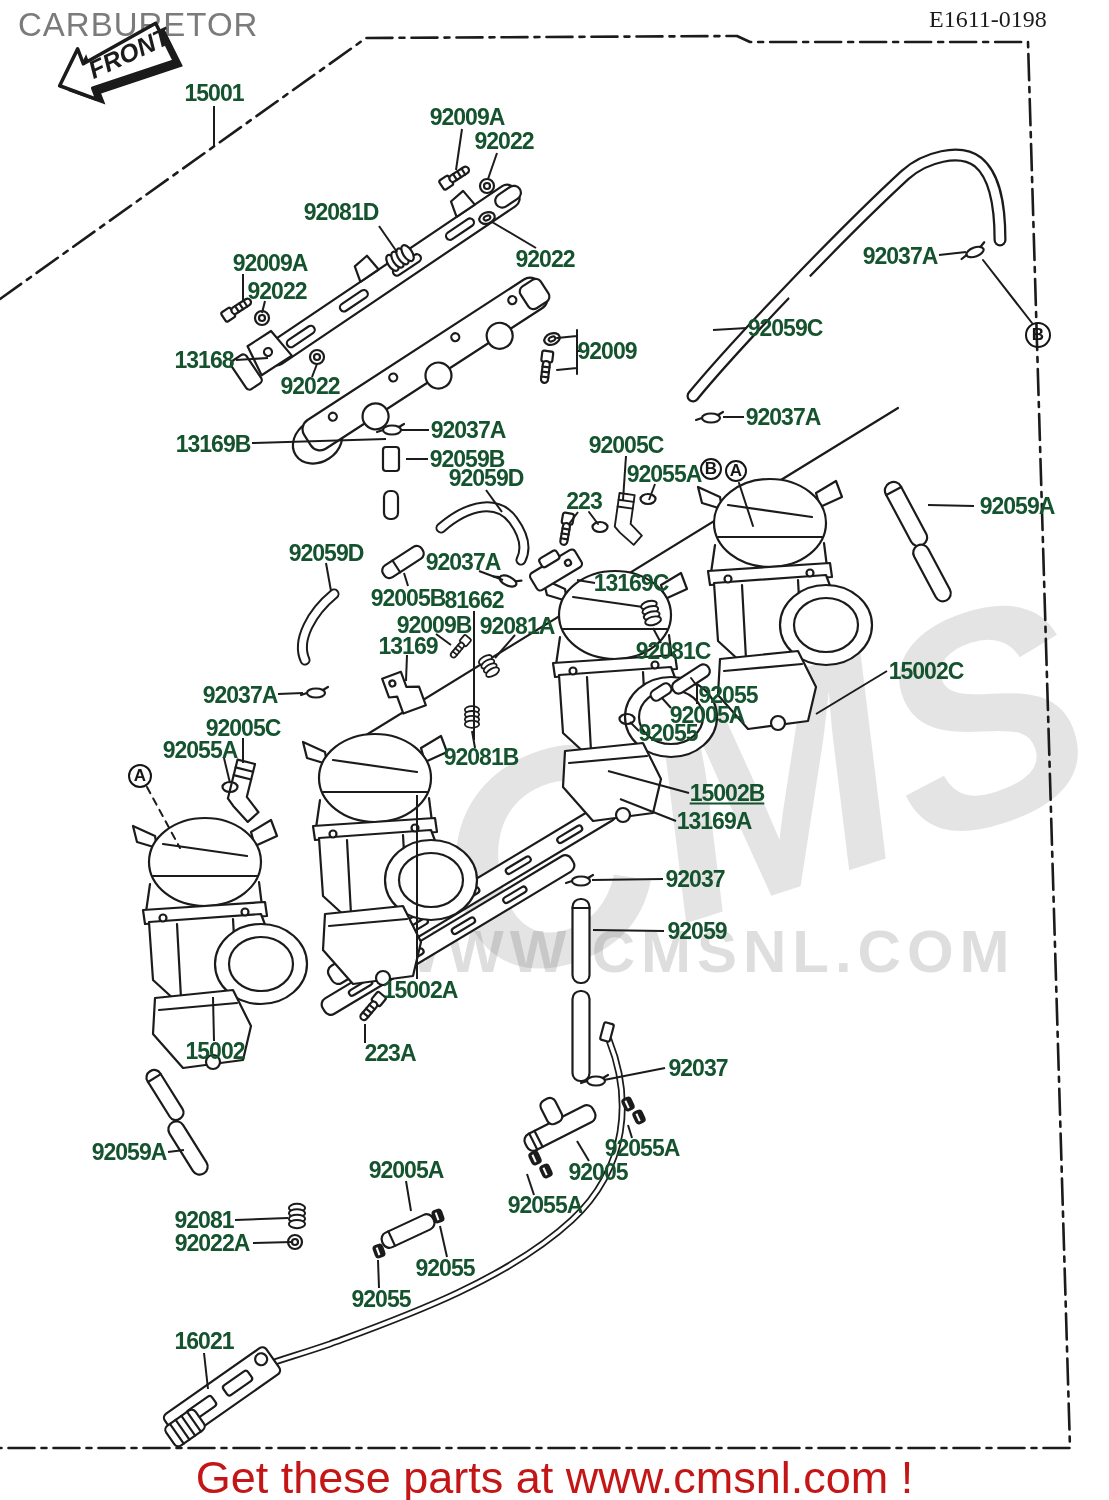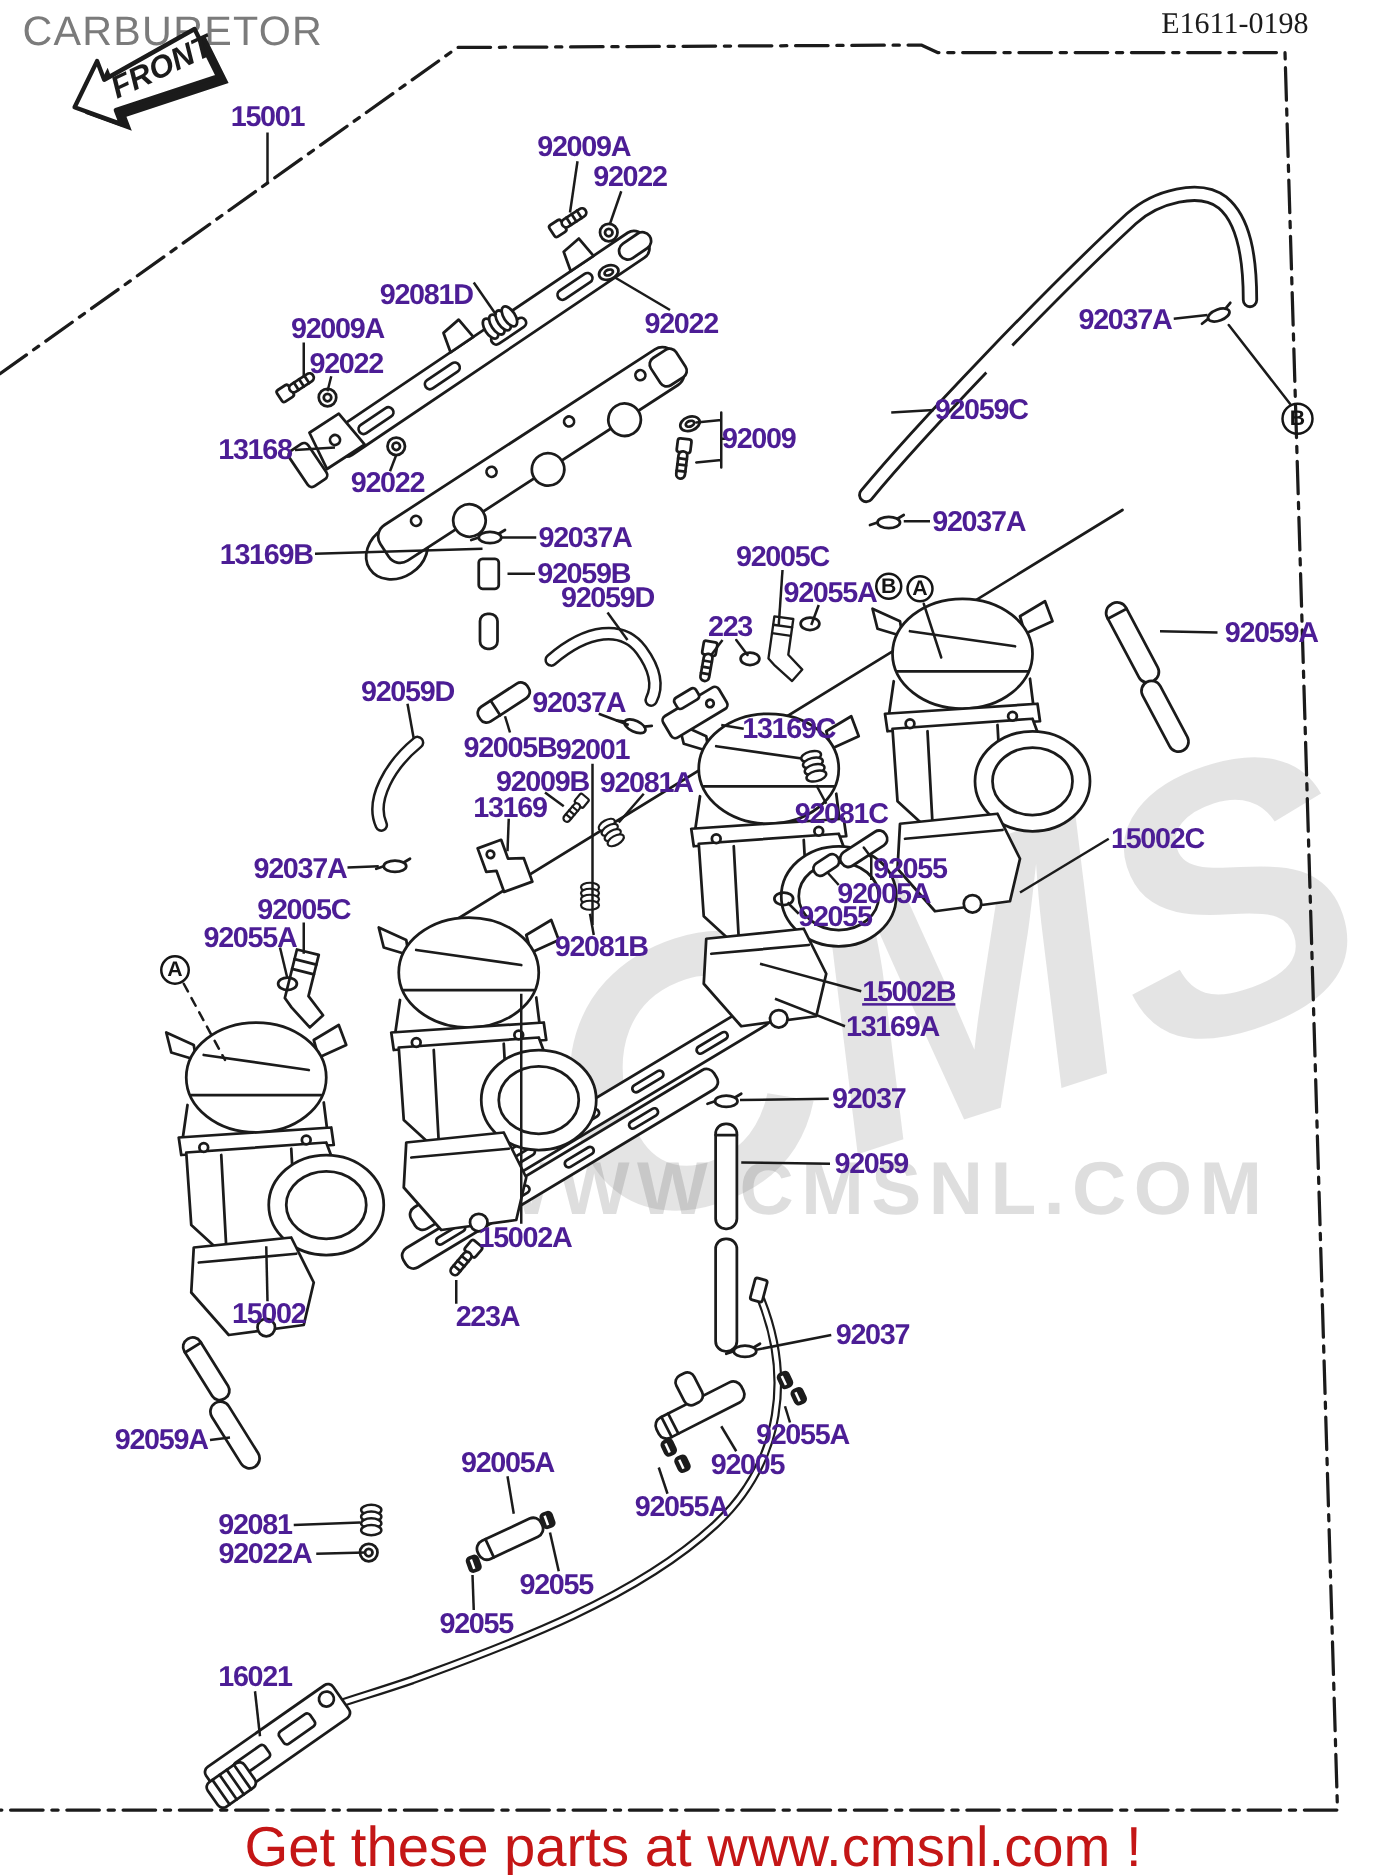--- a/index.html
+++ b/index.html
@@ -7,21 +7,21 @@
         font-family:"Liberation Sans",sans-serif;}
   svg{position:absolute;left:0;top:0;}
   .ln{stroke:#1b1b1b;stroke-width:2.2;fill:none;stroke-linecap:round;stroke-linejoin:round;}
   .fw{fill:#fff;stroke:#1b1b1b;stroke-width:2.2;stroke-linejoin:round;}
   .fb{fill:#1b1b1b;stroke:none;}
   .dash{stroke-dasharray:7 6;}
   .page-title{position:absolute;left:18px;top:6px;font-size:33px;letter-spacing:1px;color:#7b7b7b;}
   .diagram-code{position:absolute;left:929px;top:6px;font-family:"Liberation Serif",serif;
         font-size:24px;color:#1b1b1b;}
   .plabel{position:absolute;transform:translate(-50%,-50%);font-weight:bold;font-size:23px;
-        letter-spacing:-1px;color:#4c1d95;white-space:nowrap;cursor:pointer;}
+        letter-spacing:-1px;color:#14532d;white-space:nowrap;cursor:pointer;}
   .refc{position:absolute;transform:translate(-50%,-50%);border:2.6px solid #151515;border-radius:50%;
         display:flex;align-items:center;justify-content:center;font-weight:bold;font-size:17px;
         color:#151515;box-sizing:border-box;background:transparent;}
   .wm-logo{position:absolute;left:760px;top:790px;transform:translate(-50%,-50%) rotate(-18deg);
         font-size:300px;font-weight:bold;font-style:italic;color:rgba(90,90,90,0.16);
         pointer-events:none;white-space:nowrap;}
   .wm-url{position:absolute;left:700px;top:951px;transform:translate(-50%,-50%);
         font-size:60px;font-weight:bold;letter-spacing:6px;color:rgba(90,90,90,0.20);
         pointer-events:none;white-space:nowrap;}
   .footer-link{position:absolute;left:0;right:0;top:1452px;text-align:center;font-size:45px;
@@ -342,35 +342,35 @@
       <line x1="974" y1="506" x2="928" y2="505" stroke="#1b1b1b" stroke-width="2"></line>
       <line x1="887" y1="671" x2="816" y2="714" stroke="#1b1b1b" stroke-width="2"></line>
       <line x1="939" y1="255" x2="966" y2="252" stroke="#1b1b1b" stroke-width="2"></line>
     </svg>
 
   <div id="label-layer">
       <div class="plabel" style="left: 214px; top: 93px;">15001</div>
       <div class="plabel" style="left: 467px; top: 117px;">92009A</div>
       <div class="plabel" style="left: 504px; top: 141px;">92022</div>
       <div class="plabel" style="left: 545px; top: 259px;">92022</div>
-      <div class="plabel" style="left: 341px; top: 236px;">92081D</div>
+      <div class="plabel" style="left: 341px; top: 212px;">92081D</div>
       <div class="plabel" style="left: 270px; top: 263px;">92009A</div>
       <div class="plabel" style="left: 277px; top: 291px;">92022</div>
       <div class="plabel" style="left: 204px; top: 360px;">13168</div>
       <div class="plabel" style="left: 310px; top: 386px;">92022</div>
       <div class="plabel" style="left: 213px; top: 444px;">13169B</div>
       <div class="plabel" style="left: 607px; top: 351px;">92009</div>
       <div class="plabel" style="left: 468px; top: 430px;">92037A</div>
       <div class="plabel" style="left: 467px; top: 459px;">92059B</div>
       <div class="plabel" style="left: 486px; top: 478px;">92059D</div>
       <div class="plabel" style="left: 584px; top: 501px;">223</div>
       <div class="plabel" style="left: 326px; top: 553px;">92059D</div>
       <div class="plabel" style="left: 463px; top: 562px;">92037A</div>
       <div class="plabel" style="left: 408px; top: 598px;">92005B</div>
-      <div class="plabel" style="left: 474px; top: 600px;">92001</div>
+      <div class="plabel" style="left: 474px; top: 600px;">81662</div>
       <div class="plabel" style="left: 434px; top: 625px;">92009B</div>
       <div class="plabel" style="left: 517px; top: 626px;">92081A</div>
       <div class="plabel" style="left: 408px; top: 646px;">13169</div>
       <div class="plabel" style="left: 673px; top: 651px;">92081C</div>
       <div class="plabel" style="left: 728px; top: 695px;">92055</div>
       <div class="plabel" style="left: 707px; top: 715px;">92005A</div>
       <div class="plabel" style="left: 668px; top: 733px;">92055</div>
       <div class="plabel" style="left: 481px; top: 757px;">92081B</div>
       <div class="plabel" style="left: 727px; top: 793px; text-decoration: underline;">15002B</div>
       <div class="plabel" style="left: 714px; top: 821px;">13169A</div>

